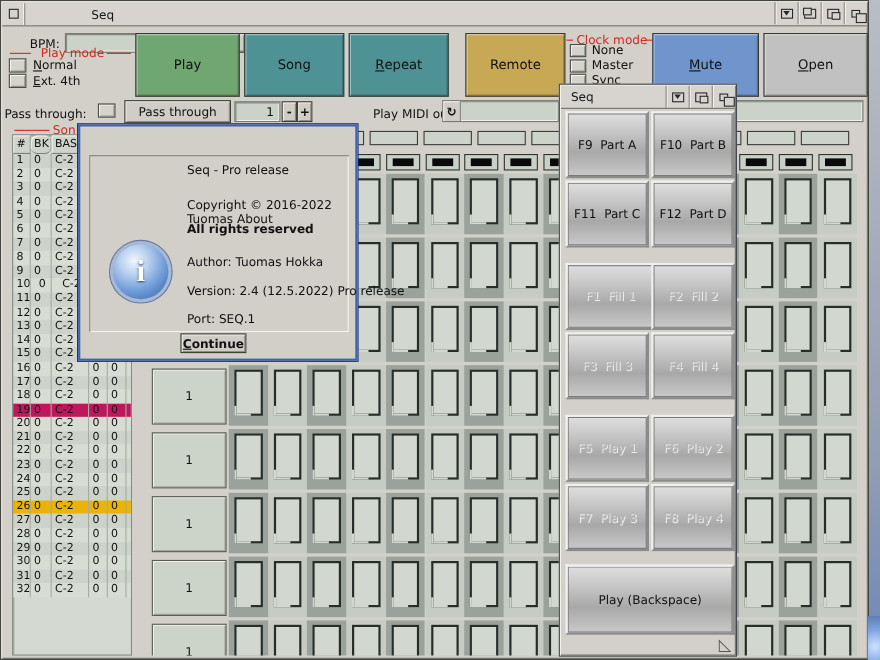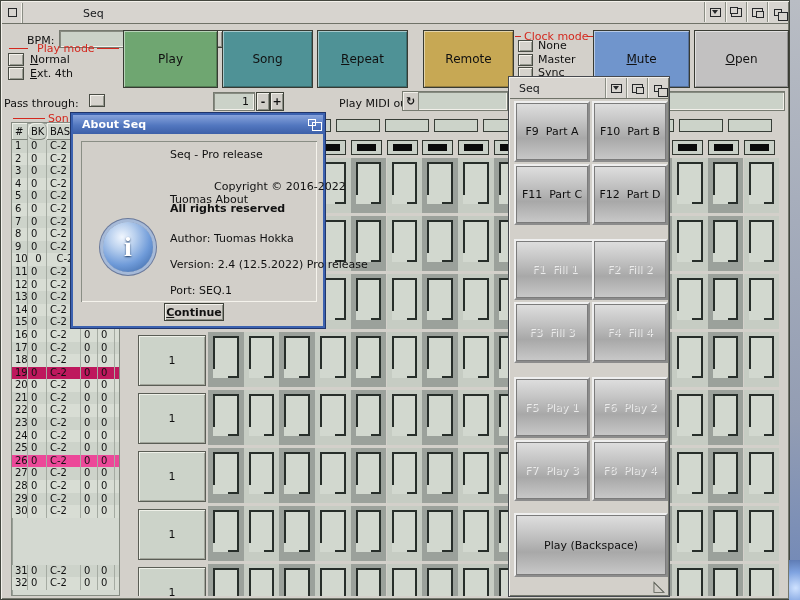--- a/index.html
+++ b/index.html
@@ -153,20 +153,21 @@
       <div class="abs tbtn" style="left: 693px; top: 29px; width: 95px; height: 58px; background: rgb(194, 193, 193);"><span class="ul">O</span>pen</div>
     </div>
 
   <div class="abs redline" style="left:514px;top:35px;width:6px"></div>
   <div class="abs redlbl" style="left:523px;top:29px">Clock mode</div>
   <div class="abs redline" style="left:586px;top:35px;width:6px"></div>
   <div id="clockmode-opts"></div>
 
   <div class="abs" style="left:3px;top:96px">Pass through:</div>
   <div class="abs cb" style="left:88px;top:93px"></div>
+  <div class="abs btn" style="left:112px;top:90px;width:97px;height:21px">Pass through</div>
   <div class="abs field" style="left:212px;top:91px;width:42px;height:19px;justify-content:flex-end;padding-right:5px">
       <span>1</span>
     </div>
   <div class="abs btn" style="left:255px;top:91px;width:14px;height:19px;font-weight:bold">-</div>
   <div class="abs btn" style="left:269px;top:91px;width:14px;height:19px;font-weight:bold">+</div>
 
   <div class="abs" style="left:338px;top:96px">Play MIDI out:</div>
   <div class="abs field" style="left:401px;top:90px;width:106px;height:20px;padding:0">
     <div class="cycle">↻</div>
   </div>
@@ -811,21 +812,21 @@
         <div class="td" style="width: 17px;">0</div>
         <div class="td" style="width: 17px;">0</div>
       </div>
       <div class="tr" style="background: rgb(205, 211, 202);">
         <div class="td" style="width: 16px;">25</div>
         <div class="td" style="width: 19px;">0</div>
         <div class="td" style="width: 34px;">C-2</div>
         <div class="td" style="width: 17px;">0</div>
         <div class="td" style="width: 17px;">0</div>
       </div>
-      <div class="tr" style="background: #ec4899;">
+      <div class="tr" style="background: #eab308;">
         <div class="td" style="width: 16px;">26</div>
         <div class="td" style="width: 19px;">0</div>
         <div class="td" style="width: 34px;">C-2</div>
         <div class="td" style="width: 17px;">0</div>
         <div class="td" style="width: 17px;">0</div>
       </div>
       <div class="tr" style="background: rgb(205, 211, 202);">
         <div class="td" style="width: 16px;">27</div>
         <div class="td" style="width: 19px;">0</div>
         <div class="td" style="width: 34px;">C-2</div>
@@ -846,21 +847,21 @@
         <div class="td" style="width: 17px;">0</div>
         <div class="td" style="width: 17px;">0</div>
       </div>
       <div class="tr" style="background: rgb(216, 221, 212);">
         <div class="td" style="width: 16px;">30</div>
         <div class="td" style="width: 19px;">0</div>
         <div class="td" style="width: 34px;">C-2</div>
         <div class="td" style="width: 17px;">0</div>
         <div class="td" style="width: 17px;">0</div>
       </div>
-      <div class="tr" style="background: rgb(205, 211, 202); margin-top: 47px;">
+      <div class="tr" style="background: rgb(205, 211, 202);">
         <div class="td" style="width: 16px;">31</div>
         <div class="td" style="width: 19px;">0</div>
         <div class="td" style="width: 34px;">C-2</div>
         <div class="td" style="width: 17px;">0</div>
         <div class="td" style="width: 17px;">0</div>
       </div>
       <div class="tr" style="background: rgb(216, 221, 212);">
         <div class="td" style="width: 16px;">32</div>
         <div class="td" style="width: 19px;">0</div>
         <div class="td" style="width: 34px;">C-2</div>
@@ -909,31 +910,25 @@
       <div class="fbtn disabled" style="left: 5px; top: 300px; width: 76px; height: 61px;">F5  Play 1</div>
       <div class="fbtn disabled" style="left: 83px; top: 300px; width: 76px; height: 61px;">F6  Play 2</div>
       <div class="fbtn disabled" style="left: 5px; top: 363px; width: 76px; height: 61px;">F7  Play 3</div>
       <div class="fbtn disabled" style="left: 83px; top: 363px; width: 76px; height: 61px;">F8  Play 4</div>
       <div class="fbtn" style="left: 5px; top: 436px; width: 154px; height: 64px;">Play (Backspace)</div>
     </div>
   <div class="resize-gad">◺</div>
 </div>
 
 <div class="abs" id="about">
-  <div class="bluebar">
-    <span>About Seq</span>
-    <div style="position:absolute;right:7px;top:4px">
-      <div class="ic-depth white"></div>
-    </div>
-  </div>
   <div class="panel">
     <div class="info-circle">i</div>
     <div id="about-lines">
         <div class="aline" style="top: 7px;">Seq - Pro release</div>
-        <div class="aline" style="top: 39px; margin-left: 44px;">Copyright © 2016-2022</div>
+        <div class="aline" style="top: 39px;">Copyright © 2016-2022</div>
         <div class="aline" style="top: 52px;">Tuomas About</div>
         <div class="aline" style="top: 61px; font-weight: bold;">All rights reserved</div>
         <div class="aline" style="top: 91px;">Author: Tuomas Hokka</div>
         <div class="aline" style="top: 117px;">Version: 2.4 (12.5.2022) Pro release</div>
         <div class="aline" style="top: 143px;">Port: SEQ.1</div>
       </div>
   </div>
   <div class="btn" id="continue-btn"><span class="ul">C</span>ontinue</div>
 </div>
 

